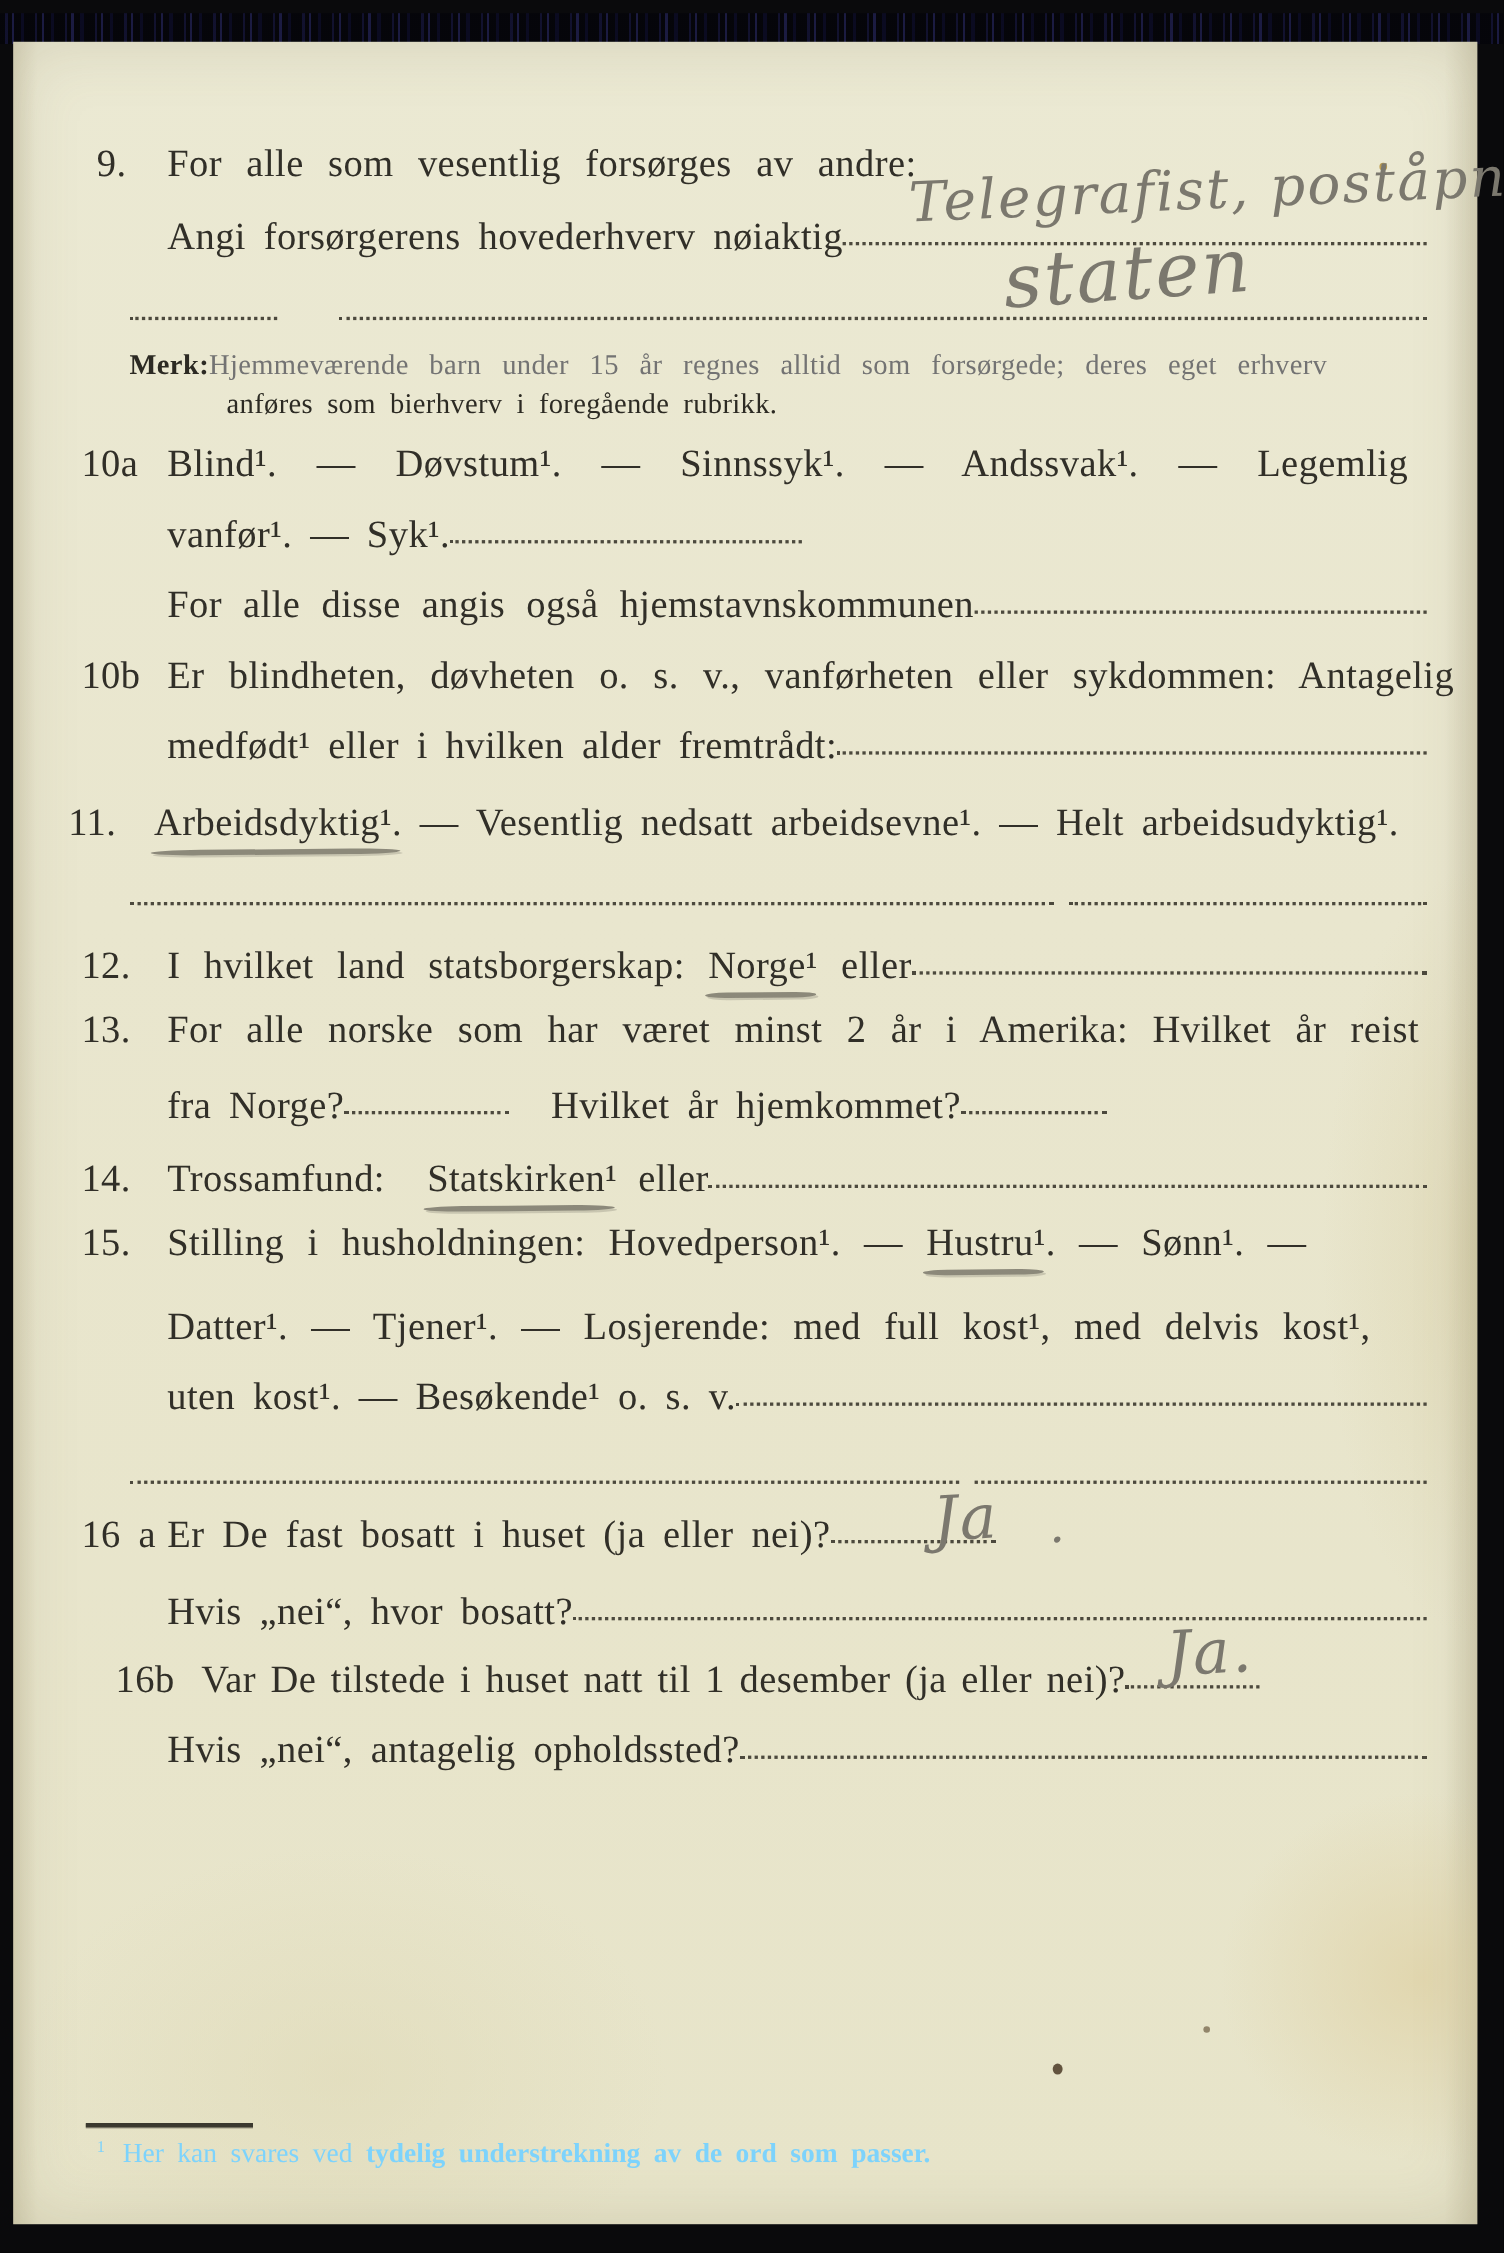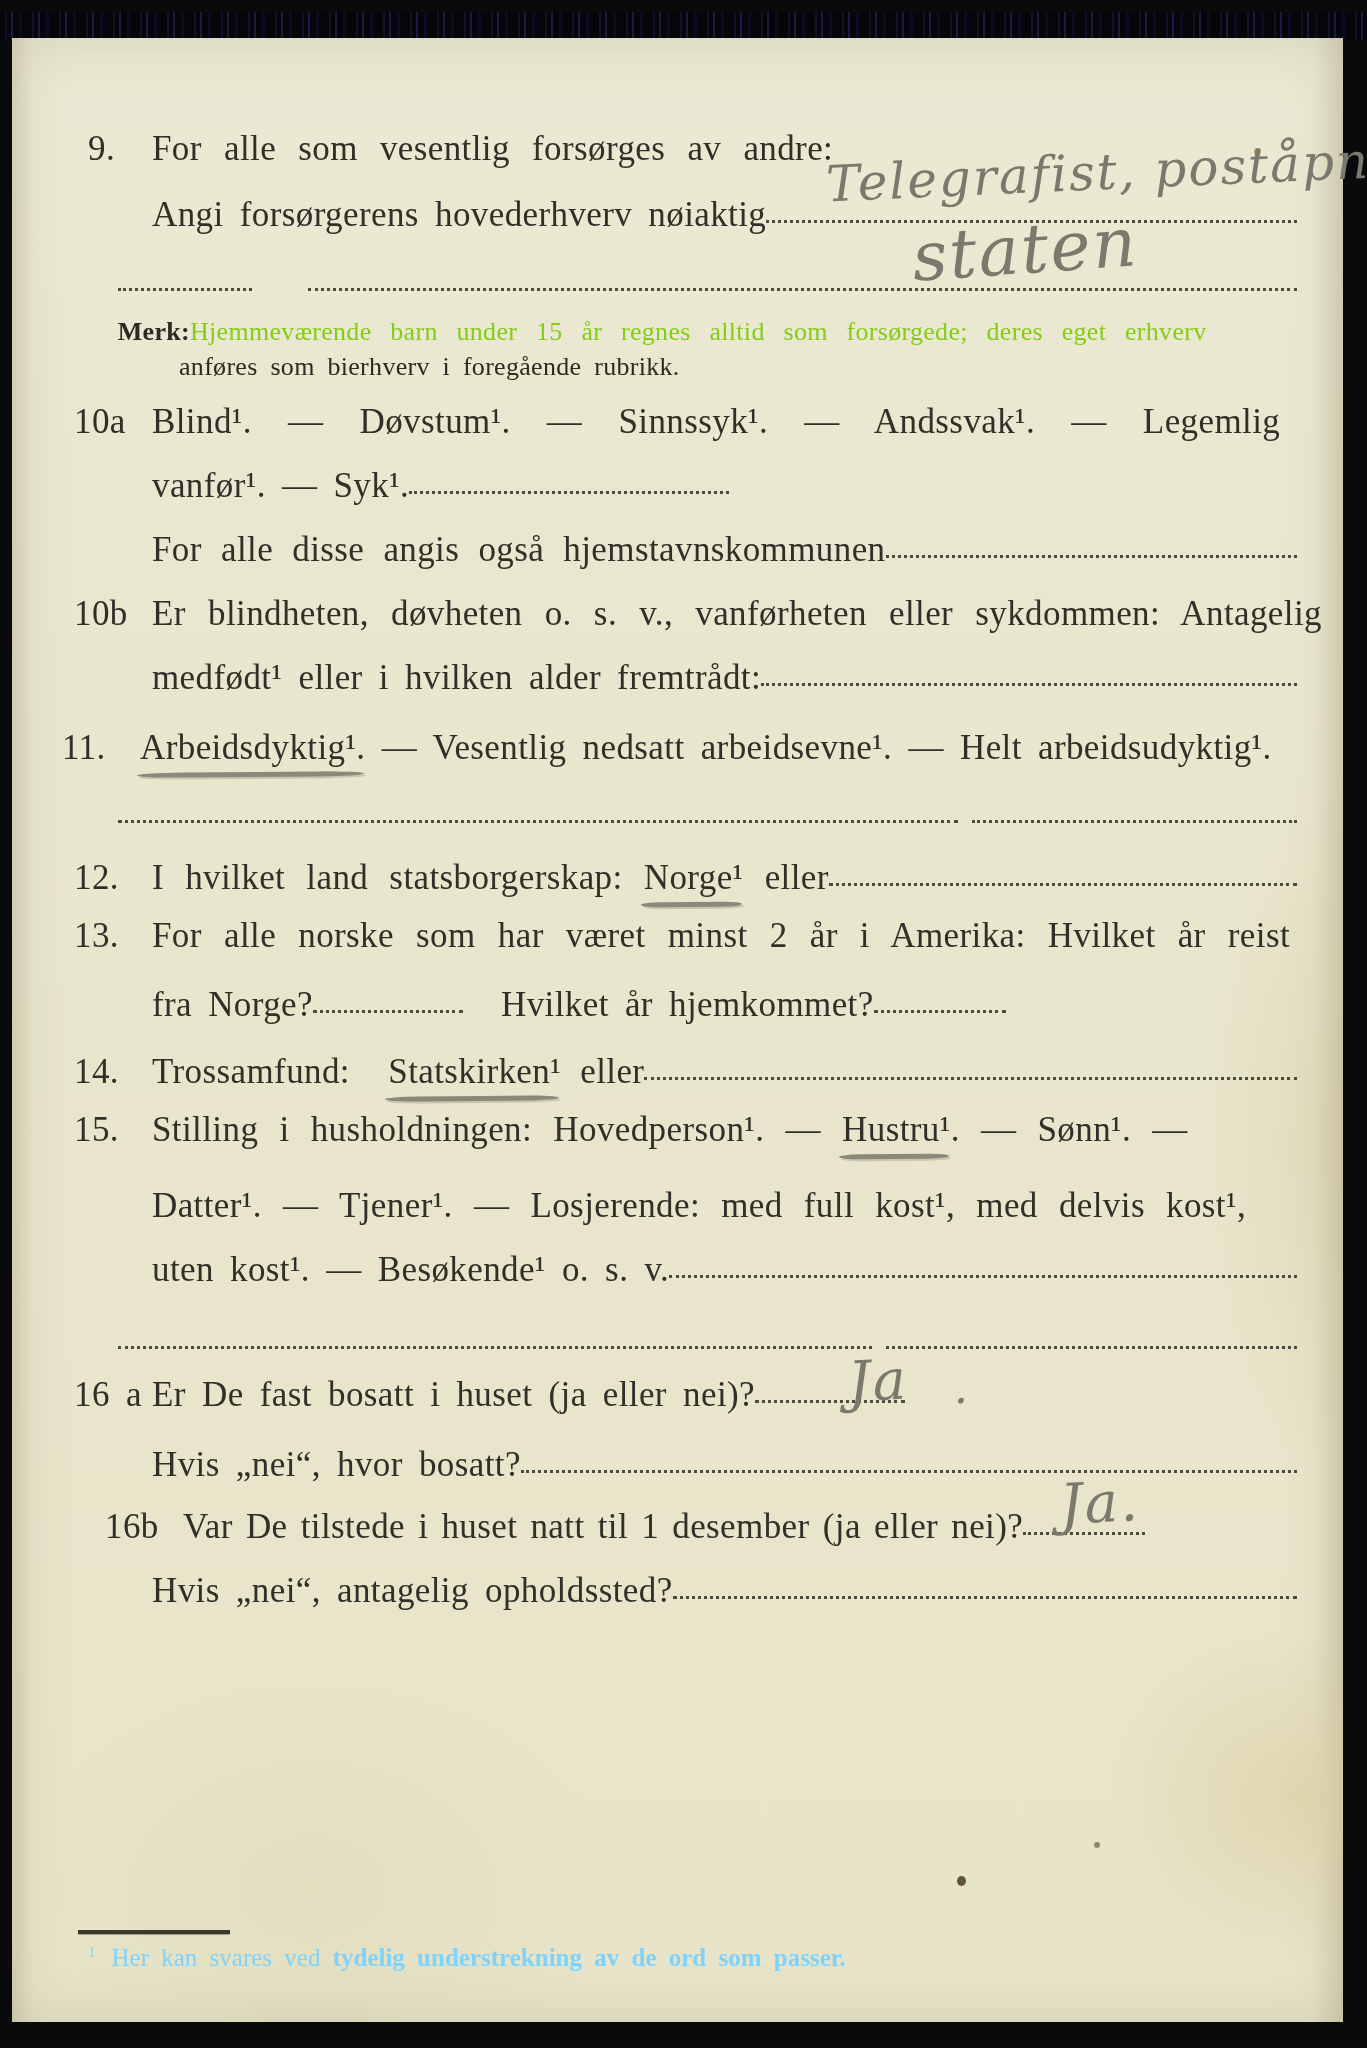--- a/index.html
+++ b/index.html
@@ -59,23 +59,23 @@
     <span class="t">Angi forsørgerens hovederhverv nøiaktig</span>
     <div class="leader"></div>
   </div>
   <span class="hand" style="left:826px;top:142px;font-size:50px;transform:rotate(-2.5deg);">Telegrafist, poståpner.</span>
   <div class="dotline" style="left:118px;top:288px;width:134px;"></div>
   <div class="dotline" style="left:308px;top:288px;width:989px;"></div>
   <span class="hand" style="left:912px;top:210px;font-size:68px;transform:rotate(-4deg);">staten</span>
 
   <div class="line" style="left:72px;top:314px;width:1225px;">
     <span class="merk-t bold" style="flex:0 0 118px;color:#2c2a23;text-align:right;">Merk:</span>
-    <span class="merk-t" style="color:#84cc16;">Hjemmeværende barn under 15 år regnes alltid som forsørgede; deres eget erhverv</span>
+    <span class="merk-t" style="color:#737373;">Hjemmeværende barn under 15 år regnes alltid som forsørgede; deres eget erhverv</span>
   </div>
-  <div class="line" style="left:179px;top:349px;align-items:flex-end;">
+  <div class="line" style="left:206px;top:349px;align-items:flex-end;">
     <span class="merk-t" style="color:#2c2a23;word-spacing:6px;">anføres som bierhverv i foregående rubrikk.</span>
   </div>
 
   <div class="line" style="left:74px;top:399px;width:1223px;">
     <span class="t qnum">10a</span>
     <span class="t ws-xl">Blind¹. — Døvstum¹. — Sinnssyk¹. — Andssvak¹. — Legemlig</span>
   </div>
   <div class="line" style="left:152px;top:463px;">
     <span class="t">vanfør¹. — Syk¹.</span>
     <div class="leader fx" style="width:320px;"></div>

